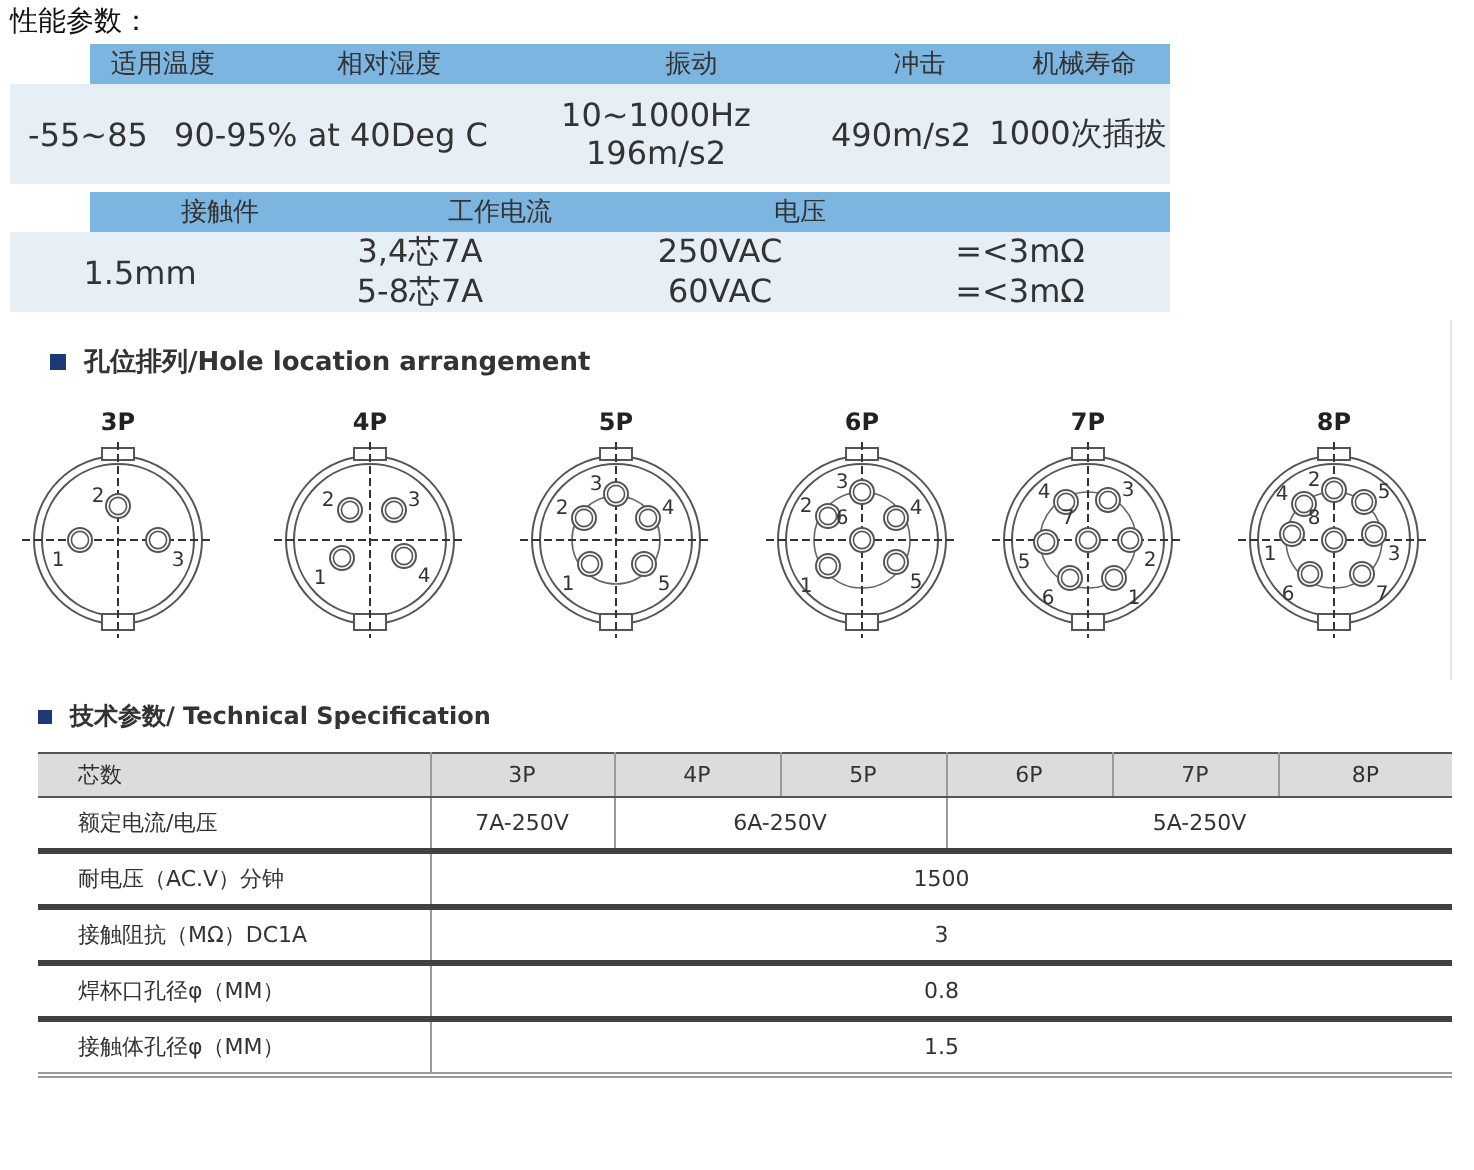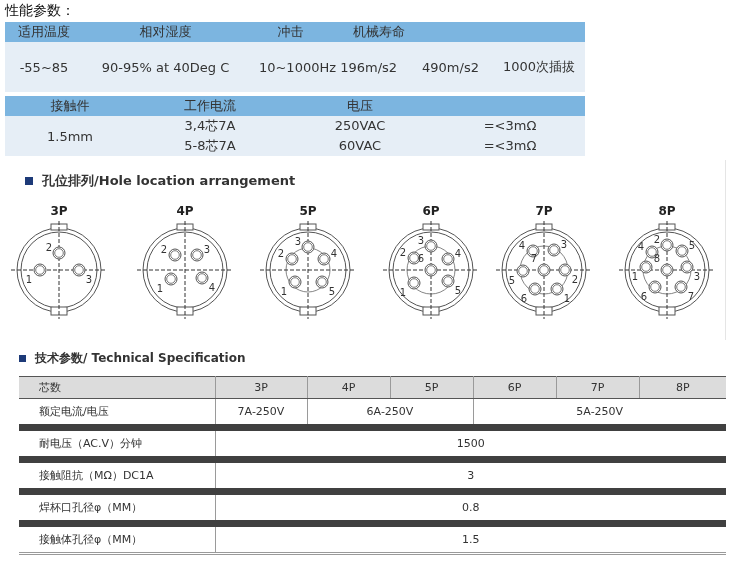--- a/index.html
+++ b/index.html
@@ -1,47 +1,48 @@
 <!DOCTYPE html>
 <html><head>
 <meta charset="utf-8">
 <style>
   html, body { margin:0; padding:0; background:#ffffff; }
   body { width:737px; height:585px; position:relative; overflow:hidden; font-family:"DejaVu Sans", sans-serif; color:#222; }
   .title-top { position:absolute; left:5px; top:2px; font-size:14px; font-weight:normal; color:#111; }
   .perf { position:absolute; left:5px; top:22px; width:580px; }
-  .perf .hdr { background:#7cb5e0; height:20px; display:flex; align-items:center; font-size:13px; color:#333; }
-  .perf .body { background:#e6eef6; display:flex; align-items:center; font-size:13px; color:#333; }
+  .perf .hdr { background:#7cb5e0; height:20px; display:flex; align-items:center; font-size:13px; color:#333;margin-left:40px; }
+  .perf .body { background:#e6eef6; display:flex; align-items:center; font-size:16px; color:#333; }
   .perf .cell { text-align:center; }
   .perf .gap { height:4px; background:#fff; }
   .sec-title { position:absolute; font-weight:bold; color:#333; display:flex; align-items:center; }
   .sq { display:inline-block; background:#1d3a78; margin-right:9px; }
   .pin-row { position:absolute; left:0; top:200px; width:737px; height:130px; }
   .pin-item { position:absolute; text-align:center; }
   .pin-label { font-weight:bold; font-size:12px; color:#222; }
   .pin-item svg { display:block; margin:2px auto 0; }
   .right-line { position:absolute; left:725px; width:1px; background:#e5e5e5; }
   table.tech { position:absolute; left:19px; top:376px; width:707px; border-collapse:collapse; font-size:11px; color:#333; }
-  table.tech td { height:25px; padding:0; border-bottom:7px solid #404040; }
+  table.tech td { height:25px; padding:0; border-bottom:3px solid #404040; }
   table.tech tr.head td { background:#dcdcdc; border-top:1.5px solid #555; border-bottom:1.5px solid #555; height:21px; text-align:center; }
   table.tech td.lbl { padding-left:20px; text-align:left; border-right:1px solid #9a9a9a; }
   table.tech tr.head td.lbl { text-align:left; }
   table.tech td.c { text-align:center;margin-top:16px; }
   table.tech td.br { border-right:1px solid #9a9a9a; }
   table.tech tr.last td { border-bottom:3px double #9a9a9a; }
 </style>
 </head>
 <body>
 
 <div class="title-top">性能参数：</div>
 
 <div class="perf">
   <div class="hdr">
     <div class="cell" style="width:78px">适用温度</div>
     <div class="cell" style="width:165px">相对湿度</div>
+    <div class="cell" style="width:160px">振动</div>
     <div class="cell" style="width:85px">冲击</div>
     <div class="cell" style="width:92px">机械寿命</div>
   </div>
   <div class="body" style="height:50px">
     <div class="cell" style="width:78px">-55~85</div>
     <div class="cell" style="width:165px">90-95% at 40Deg C</div>
     <div class="cell" style="width:160px">10~1000Hz 196m/s2</div>
     <div class="cell" style="width:85px">490m/s2</div>
     <div class="cell" style="width:92px">1000次插拔</div>
   </div>

